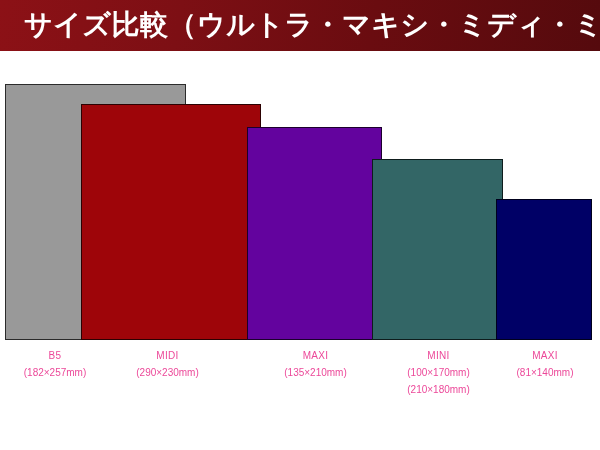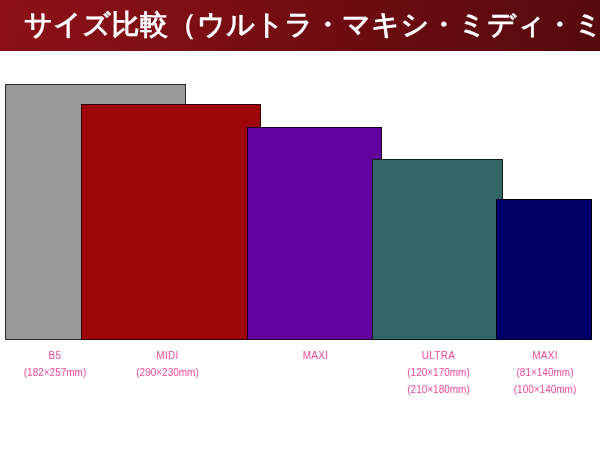--- a/index.html
+++ b/index.html
@@ -101,28 +101,28 @@
       <span class="dim">(182×257mm)</span>
     </div>
 
     <div class="axis-label" style="left:110px; width:115px;">
       <span class="name">MIDI</span>
       <span class="dim">(290×230mm)</span>
     </div>
 
     <div class="axis-label" style="left:258px; width:115px;">
       <span class="name">MAXI</span>
+      <span class="dim">(135×210mm)</span>
     </div>
 
     <div class="axis-label" style="left:381px; width:115px;">
-      <span class="name">ULTRA</span>
-      <span class="dim">(120×170mm)</span>
+      <span class="name">MINI</span>
+      <span class="dim">(100×170mm)</span>
       <span class="dim">(210×180mm)</span>
     </div>
 
     <div class="axis-label" style="left:490px; width:110px;">
       <span class="name">MAXI</span>
       <span class="dim">(81×140mm)</span>
-      <span class="dim">(100×140mm)</span>
     </div>
 
   </div>
 </div>
 
 </body></html>

